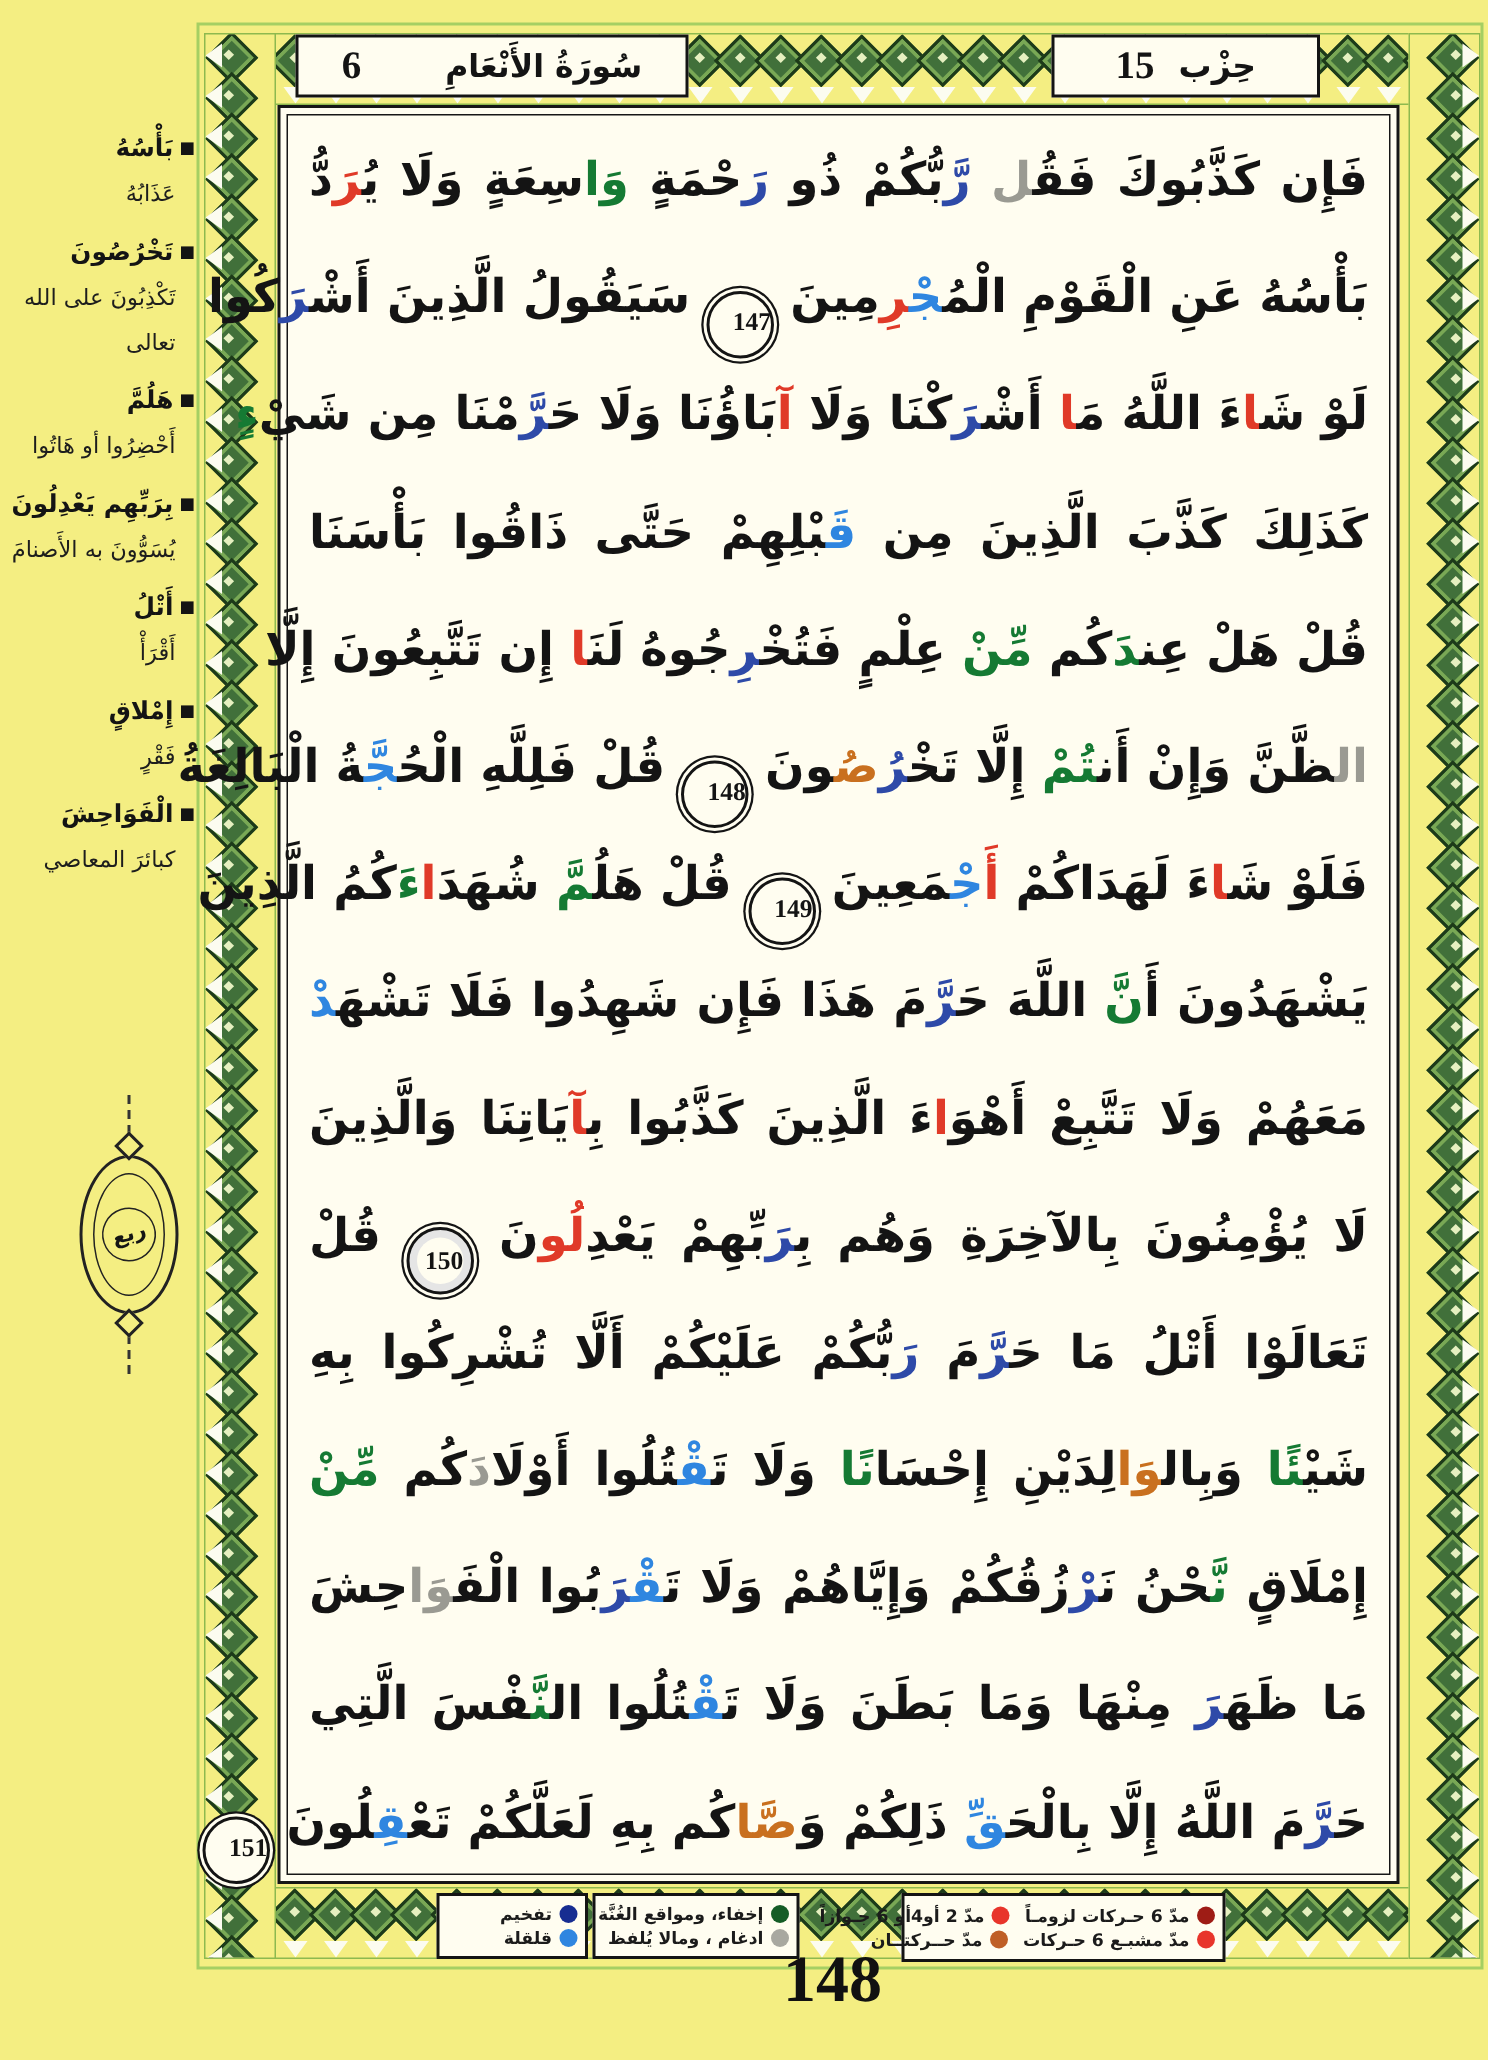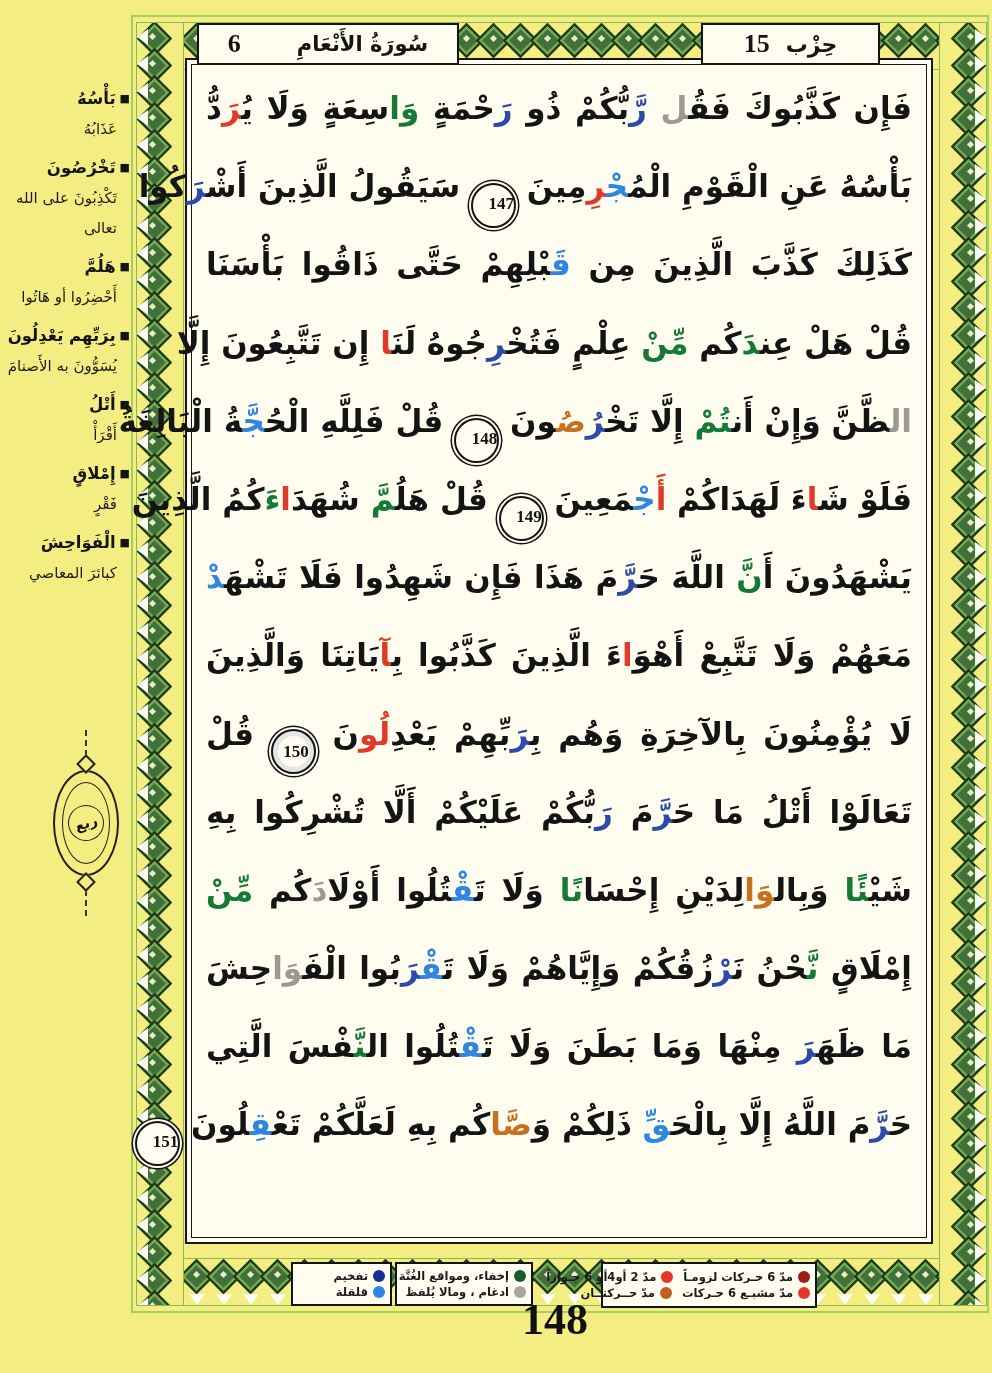--- a/index.html
+++ b/index.html
@@ -54,21 +54,21 @@
     align-items:center;justify-content:center;z-index:5;box-sizing:border-box;
   }
   .surah-box{left:197px;width:262px;gap:28px;}
   .hizb-box{left:701px;width:179px;gap:16px;}
   .surah-name{font-weight:bold;font-size:21px;color:#141414;margin-left:28px;}
   .surah-num,.hizb-num{font-family:"Liberation Serif",serif;font-weight:bold;font-size:26px;color:#141414;}
   .hizb-name{font-weight:bold;font-size:22px;color:#141414;}
 
   
   .text-area{
-    position:absolute;left:185px;top:58px;width:748px;height:1186px;
+    position:absolute;left:185px;top:70px;width:748px;height:1186px;
     background:#fffdf0;border:2.5px solid #161616;box-sizing:border-box;z-index:4;
   }
   .text-inner{position:absolute;inset:4px;border:1px solid #161616;padding:4px 14px;box-sizing:border-box;}
   .qline{
     direction:rtl;text-align:justify;text-align-last:justify;
     height:78.2px;line-height:78.2px;white-space:nowrap;
     font-size:31px;font-weight:bold;color:#141414;overflow:visible;
   }
   .tj-blue{color:#2e4aa8;}  .tj-lblue{color:#2f86e0;} .tj-green{color:#157a33;}
   .tj-red{color:#e03a28;}   .tj-orange{color:#c9701f;} .tj-gray{color:#9a9a92;}
@@ -953,20 +953,21 @@
         <div class="rub-circle">ربع</div>
       </div>
     </div>
     <i class="dash"></i>
   </div>
 
   <main class="text-area">
     <div class="text-inner" id="qlines">
         <div class="qline"><span>فَإِن كَذَّبُوكَ فَقُ</span><span class="tj-gray">ل</span><span> </span><span class="tj-blue">رَّ</span><span>بُّكُمْ ذُو </span><span class="tj-blue">رَ</span><span>حْمَةٍ </span><span class="tj-green">وَا</span><span>سِعَةٍ وَلَا يُ</span><span class="tj-red">رَ</span><span>دُّ</span></div>
         <div class="qline"><span>بَأْسُهُ عَنِ الْقَوْمِ الْمُ</span><span class="tj-lblue">جْ</span><span class="tj-red">رِ</span><span>مِينَ </span><span class="vb"><span class="vb-in">147</span></span><span> سَيَقُولُ الَّذِينَ أَشْ</span><span class="tj-blue">رَ</span><span>كُوا</span></div>
+        <div class="qline"><span>لَوْ شَ</span><span class="tj-red">ا</span><span>ءَ اللَّهُ مَ</span><span class="tj-red">ا</span><span> أَشْ</span><span class="tj-blue">رَ</span><span>كْنَا وَلَ</span><span class="tj-red">ا</span><span class="tj-red"> آ</span><span>بَاؤُنَا وَلَا حَ</span><span class="tj-blue">رَّ</span><span>مْنَا مِن شَيْ</span><span class="tj-green">ءٍ</span></div>
         <div class="qline"><span>كَذَلِكَ كَذَّبَ الَّذِينَ مِن </span><span class="tj-lblue">قَ</span><span>بْلِهِمْ حَتَّى ذَاقُوا بَأْسَنَا</span></div>
         <div class="qline"><span>قُلْ هَلْ عِن</span><span class="tj-green">دَ</span><span>كُم </span><span class="tj-green">مِّنْ</span><span> عِلْمٍ فَتُخْ</span><span class="tj-blue">رِ</span><span>جُوهُ لَنَ</span><span class="tj-red">ا</span><span> إِن تَتَّبِعُونَ إِلَّا</span></div>
         <div class="qline"><span class="tj-gray">ال</span><span>ظَّنَّ وَإِنْ أَن</span><span class="tj-green">تُمْ</span><span> إِلَّا تَخْ</span><span class="tj-blue">رُ</span><span class="tj-orange">صُ</span><span>ونَ </span><span class="vb"><span class="vb-in">148</span></span><span> قُلْ فَلِلَّهِ الْحُ</span><span class="tj-lblue">جَّ</span><span>ةُ الْبَالِغَةُ</span></div>
         <div class="qline"><span>فَلَوْ شَ</span><span class="tj-red">ا</span><span>ءَ لَهَدَاكُمْ </span><span class="tj-red">أَ</span><span class="tj-lblue">جْ</span><span>مَعِينَ </span><span class="vb"><span class="vb-in">149</span></span><span> قُلْ هَلُ</span><span class="tj-green">مَّ</span><span> شُهَدَ</span><span class="tj-red">ا</span><span class="tj-green">ءَ</span><span>كُمُ الَّذِينَ</span></div>
         <div class="qline"><span>يَشْهَدُونَ أَ</span><span class="tj-green">نَّ</span><span> اللَّهَ حَ</span><span class="tj-blue">رَّ</span><span>مَ هَذَا فَإِن شَهِدُوا فَلَا تَشْهَ</span><span class="tj-lblue">دْ</span></div>
         <div class="qline"><span>مَعَهُمْ وَلَا تَتَّبِعْ أَهْوَ</span><span class="tj-red">ا</span><span>ءَ الَّذِينَ كَذَّبُوا بِ</span><span class="tj-red">آ</span><span>يَاتِنَا وَالَّذِينَ</span></div>
         <div class="qline"><span>لَا يُؤْمِنُونَ بِال</span><span class="tj-red">آ</span><span>خِرَةِ وَهُم بِ</span><span class="tj-blue">رَ</span><span>بِّهِمْ يَعْدِ</span><span class="tj-red">لُو</span><span>نَ </span><span class="vb filled"><span class="vb-in">150</span></span><span> قُلْ</span></div>
         <div class="qline"><span>تَعَالَوْا أَتْلُ مَا حَ</span><span class="tj-blue">رَّ</span><span>مَ </span><span class="tj-blue">رَ</span><span>بُّكُمْ عَلَيْكُمْ أَلَّا تُشْرِكُوا بِهِ</span></div>
         <div class="qline"><span>شَيْ</span><span class="tj-green">ئًا</span><span> وَبِال</span><span class="tj-orange">وَا</span><span>لِدَيْنِ إِحْسَا</span><span class="tj-green">نًا</span><span> وَلَا تَ</span><span class="tj-lblue">قْ</span><span>تُلُوا أَوْلَا</span><span class="tj-gray">دَ</span><span>كُم </span><span class="tj-green">مِّنْ</span></div>
         <div class="qline"><span>إِمْلَاقٍ </span><span class="tj-green">نَّ</span><span>حْنُ نَ</span><span class="tj-blue">رْ</span><span>زُقُكُمْ وَإِيَّاهُمْ وَلَا تَ</span><span class="tj-lblue">قْ</span><span class="tj-blue">رَ</span><span>بُوا الْفَ</span><span class="tj-gray">وَا</span><span>حِشَ</span></div>

